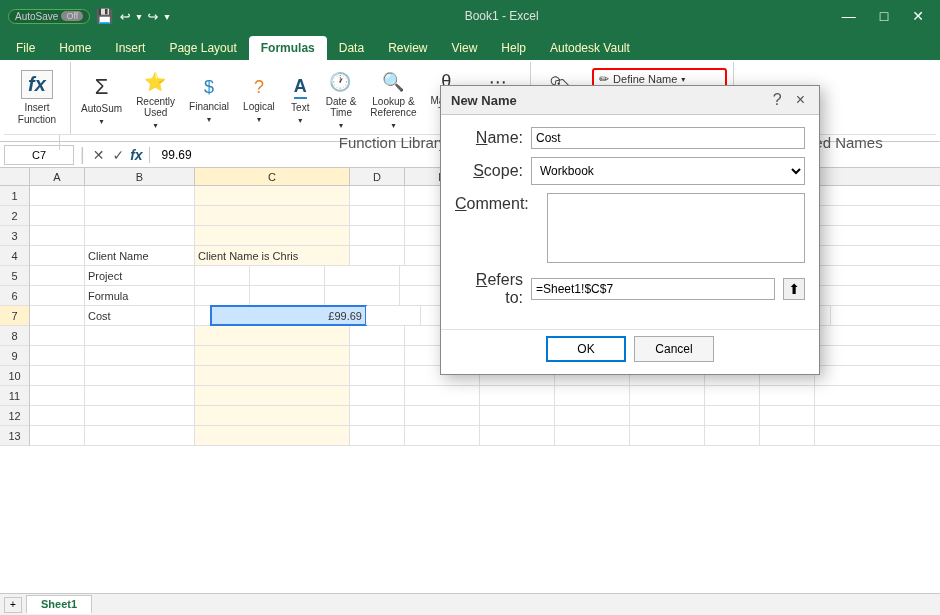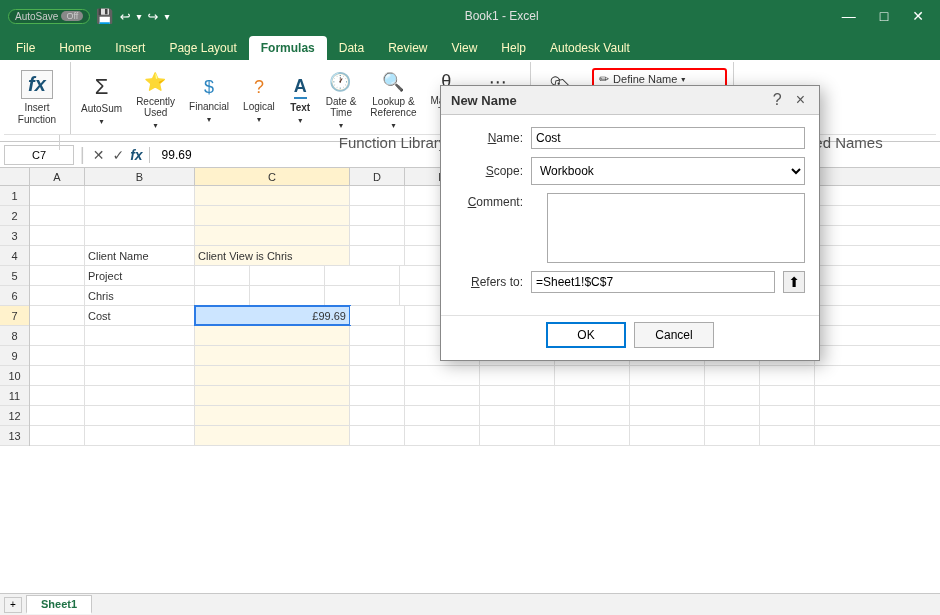--- a/index.html
+++ b/index.html
@@ -224,21 +224,21 @@
     .dialog-body { padding: 12px 14px; }
     .dialog-row {
       display: flex;
       align-items: center;
       margin-bottom: 8px;
       gap: 8px;
     }
     .dialog-label {
       width: 68px;
       text-align: right;
-      font-size: 12px;
+      font-size: 16px;
       color: #333;
       flex-shrink: 0;
     }
     .dialog-input {
       flex: 1;
       height: 22px;
       border: 1px solid #aaa;
       padding: 0 4px;
       font-size: 12px;
       outline: none;
@@ -410,21 +410,21 @@
           <span style="font-size:10px;">Financial</span>
           <span style="font-size:8px;">▾</span>
         </button>
         <button class="ribbon-btn" style="min-width:38px;">
           <span style="font-size:18px; color:#e67e22;">?</span>
           <span style="font-size:10px;">Logical</span>
           <span style="font-size:8px;">▾</span>
         </button>
         <button class="ribbon-btn" style="min-width:35px;">
           <span style="font-size:18px; color:#1a5276; font-weight:bold; border-bottom:2px solid #2e86c1;">A</span>
-          <span style="font-size:10px;font-weight:bold;">Text</span>
+          <span style="font-size:10px;">Text</span>
           <span style="font-size:8px;">▾</span>
         </button>
         <button class="ribbon-btn" style="min-width:42px;">
           <span style="font-size:18px;">🕐</span>
           <span style="font-size:10px;">Date &amp;<br>Time</span>
           <span style="font-size:8px;">▾</span>
         </button>
         <button class="ribbon-btn" style="min-width:50px;">
           <span style="font-size:18px;">🔍</span>
           <span style="font-size:10px;">Lookup &amp;<br>Reference</span>
@@ -555,21 +555,21 @@
           <div class="cell col-f"></div>
           <div class="cell col-g"></div>
           <div class="cell col-h"></div>
           <div class="cell col-i"></div>
           <div class="cell col-j"></div>
         </div>
 
         <div class="grid-row">
           <div class="cell col-a"></div>
           <div class="cell col-b">Client Name</div>
-          <div class="cell col-c" style="background:#fff9e6;">Client View is Chris</div>
+          <div class="cell col-c" style="background:#fff9e6;">Client Name is Chris</div>
           <div class="cell col-d"></div>
           <div class="cell col-e"></div>
           <div class="cell col-f"></div>
           <div class="cell col-g"></div>
           <div class="cell col-h"></div>
           <div class="cell col-i"></div>
           <div class="cell col-j"></div>
         </div>
 
         <div class="grid-row">
@@ -579,34 +579,34 @@
           <div class="cell col-e"></div>
           <div class="cell col-f"></div>
           <div class="cell col-g"></div>
           <div class="cell col-h"></div>
           <div class="cell col-i"></div>
           <div class="cell col-j"></div>
         </div>
 
         <div class="grid-row">
           <div class="cell col-a"></div>
-          <div class="cell col-b">Chris</div>
+          <div class="cell col-b">Formula</div>
           <div class="cell col-d"></div>
           <div class="cell col-e"></div>
           <div class="cell col-f"></div>
           <div class="cell col-g"></div>
           <div class="cell col-h"></div>
           <div class="cell col-i"></div>
           <div class="cell col-j"></div>
         </div>
 
         <div class="grid-row">
           <div class="cell col-a"></div>
           <div class="cell col-b">Cost</div>
-          <div class="cell col-c selected" style="text-align:left; justify-content:flex-end;">£99.69</div>
+          <div class="cell col-c selected" style="text-align:left; justify-content:flex-end;margin-left:16px;">£99.69</div>
           <div class="cell col-d"></div>
           <div class="cell col-e"></div>
           <div class="cell col-f"></div>
           <div class="cell col-g"></div>
           <div class="cell col-h"></div>
           <div class="cell col-i"></div>
           <div class="cell col-j"></div>
         </div>
 
         <div class="grid-row">

